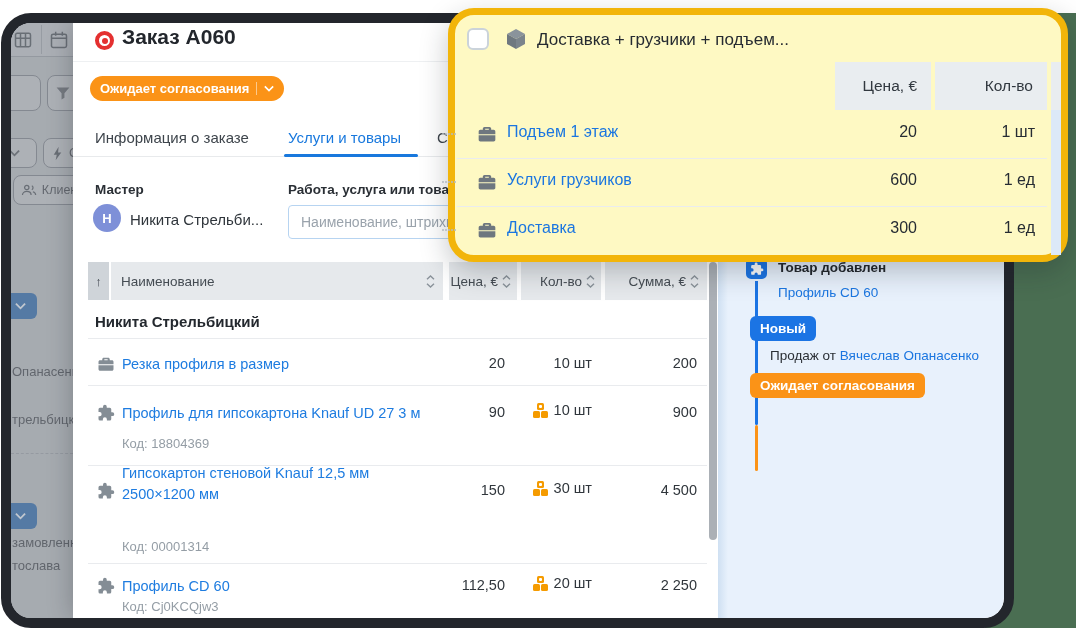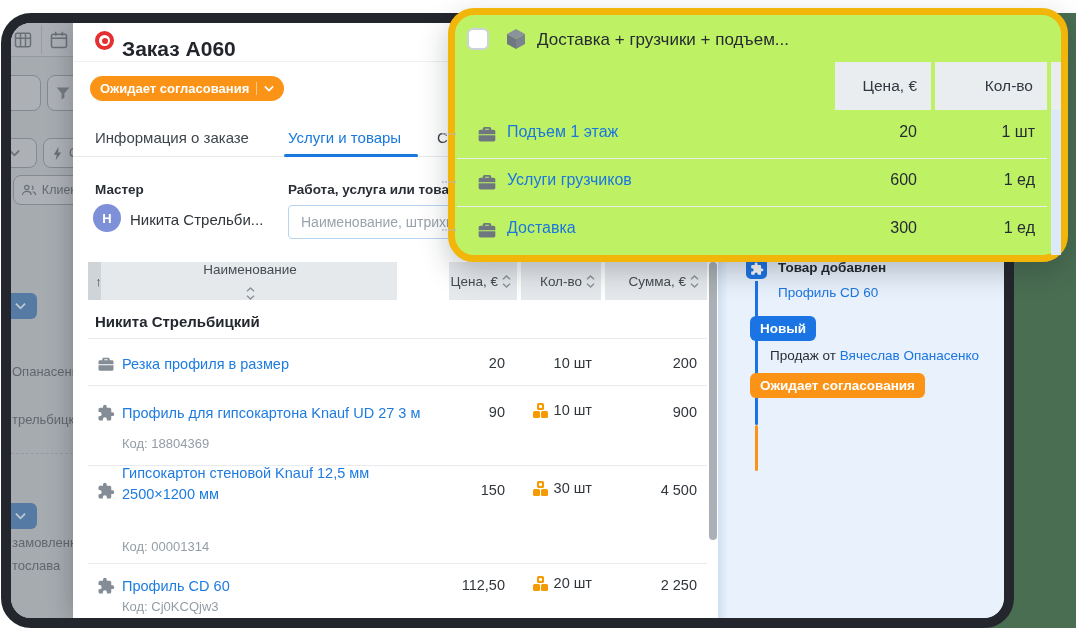--- a/index.html
+++ b/index.html
@@ -26,21 +26,21 @@
   .bg-text { position: absolute; left: 1px; color: #30353c; font-size: 13px; white-space: nowrap; }
   .bg-dash { position: absolute; left: 0; right: 0; top: 430px; border-top: 1px dashed #8f949b; }
 
   
   .modal { position: absolute; left: 62px; right: 0; top: 0; bottom: 0; background: #fff;
     border-bottom-right-radius: 20px; overflow: hidden; box-shadow: 0 0 26px rgba(18,22,28,.28); }
   .order-title-icon { position: absolute; left: 22px; top: 8px; width: 19px; height: 19px;
     border: 4px solid #e43030; border-radius: 50%; }
   .order-title-icon::after { content: ""; position: absolute; left: 2.5px; top: 2.5px; width: 6px; height: 6px;
     border-radius: 50%; background: #e43030; }
-  .order-title { position: absolute; left: 49px; top: 14px; font-size: 21px; font-weight: 600; color: #22262c; }
+  .order-title { position: absolute; left: 49px; top: 2px; font-size: 21px; font-weight: 600; color: #22262c; }
   .hline { position: absolute; height: 1px; background: #eef0f2; }
   .badge-status { position: absolute; left: 17px; top: 53px; height: 25px; border-radius: 13px; background: #fb9317;
     display: flex; align-items: center; padding: 0 10px; color: #fff; font-size: 13px; font-weight: 600; cursor: pointer; }
   .badge-status .sep { width: 1px; height: 13px; background: rgba(255,255,255,.5); margin: 0 7px; }
 
   .tab { position: absolute; top: 106px; font-size: 15px; color: #3e454c; font-weight: 500; white-space: nowrap; cursor: pointer; }
   .tab.active { color: #1878dd; }
   .tab-underline { position: absolute; left: 211px; top: 131px; width: 134px; height: 3px; background: #1878dd; border-radius: 2px; }
   .tabs-border { position: absolute; left: 0; top: 133px; width: 645px; height: 1px; background: #e8eaec; }
 
@@ -49,21 +49,21 @@
     background: #7e90d8; color: #fff; font-size: 13px; font-weight: 700; display: flex; align-items: center; justify-content: center; }
   .master-name { position: absolute; left: 57px; top: 188px; font-size: 15px; color: #2f353b; }
   .search-input { position: absolute; left: 215px; top: 182px; width: 472px; height: 34px;
     border: 1px solid #b7d4f1; border-radius: 4px; padding: 0 12px; font-size: 14px; color: #30363c;
     font-family: "Liberation Sans", "DejaVu Sans", sans-serif; outline: none; }
   .search-input::placeholder { color: #9aa3ac; }
 
   .th-cell { position: absolute; top: 239px; height: 38px; background: #e6e9ec; display: flex; align-items: center;
     font-size: 13.5px; color: #454c53; cursor: pointer; }
   .th-first { left: 15px; width: 21px; background: #cfd4d9; justify-content: center; color: #3f454d; font-size: 13px; font-weight: 600; }
-  .th-name { left: 28px; width: 296px; padding: 0 8px 0 10px; justify-content: space-between; flex-direction: column; }
+  .th-name { left: 38px; width: 332px; padding: 0 8px 0 10px; justify-content: space-between; }
   .th-price { left: 376px; width: 68px; justify-content: flex-end; padding-right: 6px; gap: 4px; }
   .th-qty  { left: 448px; width: 80px; justify-content: flex-end; padding-right: 6px; gap: 4px; }
   .th-sum  { left: 532px; width: 102px; justify-content: flex-end; padding-right: 8px; gap: 4px; }
 
   .group-label { position: absolute; left: 22px; top: 290px; font-size: 15px; font-weight: 700; color: #23282e; }
   .row-hr { position: absolute; left: 15px; width: 619px; height: 1px; background: #e9ebee; }
 
   .item-name { position: absolute; left: 49px; font-size: 14.5px; color: #1e7ce0; cursor: pointer; width: 300px; line-height: 21px; }
   .item-code { position: absolute; left: 49px; font-size: 13px; color: #949da5; }
   .cell-num { position: absolute; font-size: 14.5px; color: #30363c; text-align: right; }
@@ -85,21 +85,21 @@
   .tl-icon { position: absolute; left: 16px; top: 233px; width: 25px; height: 25px; background: #1b74e4;
     border: 2px solid #e8f1fc; border-radius: 7px; display: flex; align-items: center; justify-content: center; }
   .tl-title { position: absolute; left: 50px; top: 237px; font-size: 13.5px; font-weight: 700; color: #22262b; }
   .tl-link { position: absolute; font-size: 13.5px; color: #1b76e0; cursor: pointer; }
   .tl-badge { position: absolute; height: 25px; border-radius: 6px; color: #fff; font-size: 13.5px; font-weight: 600;
     display: flex; align-items: center; padding: 0 10px; }
   .tl-sales { position: absolute; left: 42px; top: 325px; font-size: 13.5px; color: #2a2f35; white-space: nowrap; text-align: center; }
   .tl-sales .lnk { color: #1b76e0; cursor: pointer; }
 
   
-  .popup { position: absolute; left: 448px; top: 8px; width: 620px; height: 254px; background: #bef264;
+  .popup { position: absolute; left: 448px; top: 8px; width: 620px; height: 254px; background: #fef9c3;
     border: 7px solid #f2b50a; border-radius: 26px; box-shadow: 0 10px 28px rgba(25,30,38,.25); z-index: 10; }
   .pp-checkbox { position: absolute; left: 12px; top: 13px; width: 22px; height: 22px; background: #fff;
     border: 2px solid #cbd3da; border-radius: 6px; cursor: pointer; }
   .pp-title { position: absolute; left: 82px; top: 15px; font-size: 17px; font-weight: 500; color: #262b31; white-space: nowrap; }
   .pp-cube { position: absolute; left: 49px; top: 12px; }
   .pp-th { position: absolute; top: 47px; height: 48px; background: #e9edf0; display: flex; align-items: center;
     font-size: 15.5px; color: #31383f; }
   .pp-th-name { left: 2px; width: 374px; padding-left: 20px; }
   .pp-th-price { left: 380px; width: 96px; justify-content: flex-end; padding-right: 14px; }
   .pp-th-qty { left: 480px; width: 112px; justify-content: flex-end; padding-right: 14px; }

